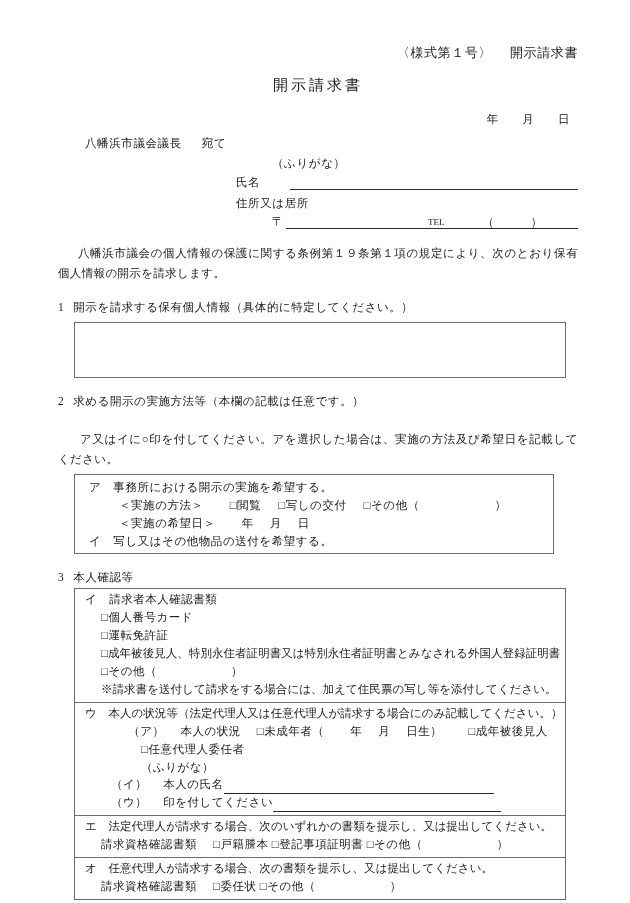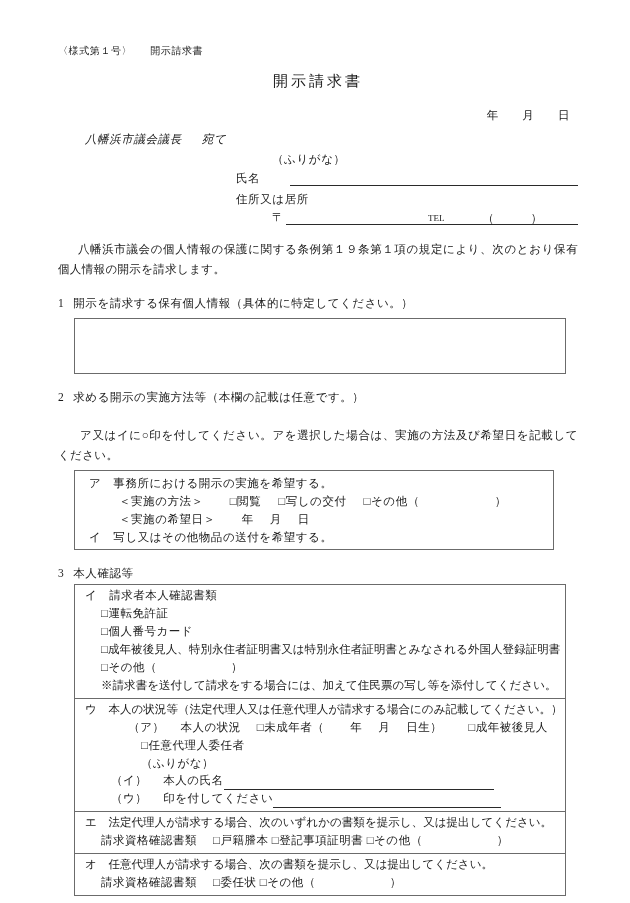--- a/index.html
+++ b/index.html
@@ -18,21 +18,21 @@
     box-sizing: border-box;
     background: #ffffff;
     overflow: hidden;
   }
   .sheet {
     position: absolute;
     left: 58px;
     top: 44px;
     width: 520px;
   }
-  .doc-kind { font-size: 10px; letter-spacing: 0.6px; }
+  .doc-kind { font-size: 13px; letter-spacing: 0.6px; text-align: right; }
   .doc-kind .kind-label { margin-right: 18px; }
 
   .doc-title {
     text-align: center;
     font-size: 15px;
     letter-spacing: 3px;
     margin-top: 14px;
   }
 
   .date-line {
@@ -43,21 +43,20 @@
     padding-right: 8px;
   }
   .date-line span { margin-left: 20px; }
   .date-line span:first-child { margin-left: 0; }
 
   .addressee {
     font-size: 11.5px;
     letter-spacing: 0.6px;
     margin-top: 9px;
     padding-left: 27px;
-    font-style: italic;
   }
   .addressee .to { margin-left: 20px; }
 
   
   .name-block {
     margin-top: 5px;
     padding-left: 178px;
     font-size: 11.5px;
     letter-spacing: 0.6px;
   }
@@ -262,22 +261,22 @@
 
     <div class="sec-head">
       <span class="num">3</span><span>本人確認等</span>
     </div>
 
     <div class="tbl">
 
 
       <div class="trow">
         <div class="ln"><span>イ</span>　<span>請求者本人確認書類</span></div>
+        <div class="ln i1">□個人番号カード</div>
         <div class="ln i1">□運転免許証</div>
-        <div class="ln i1">□個人番号カード</div>
         <div class="ln i1 tight">□成年被後見人、特別永住者証明書又は特別永住者証明書とみなされる外国人登録証明書</div>
         <div class="ln i1"><span>□その他（</span><span class="gap-l"></span><span>）</span></div>
         <div class="ln i1 tight">※請求書を送付して請求をする場合には、加えて住民票の写し等を添付してください。</div>
       </div>
 
       <div class="trow">
         <div class="ln tight"><span>ウ</span>　<span>本人の状況等（法定代理人又は任意代理人が請求する場合にのみ記載してください。）</span></div>
         <div class="ln i2"><span>（ア）</span><span class="gap-s"></span><span>本人の状況</span><span class="gap-s"></span><span>□未成年者（</span><span class="gap-m"></span><span>年</span><span class="gap-s"></span><span>月</span><span class="gap-s"></span><span>日生）</span><span class="gap-m"></span><span>□成年被後見人</span></div>
         <div class="ln i3">□任意代理人委任者</div>
         <div class="ln i3">（ふりがな）</div>

